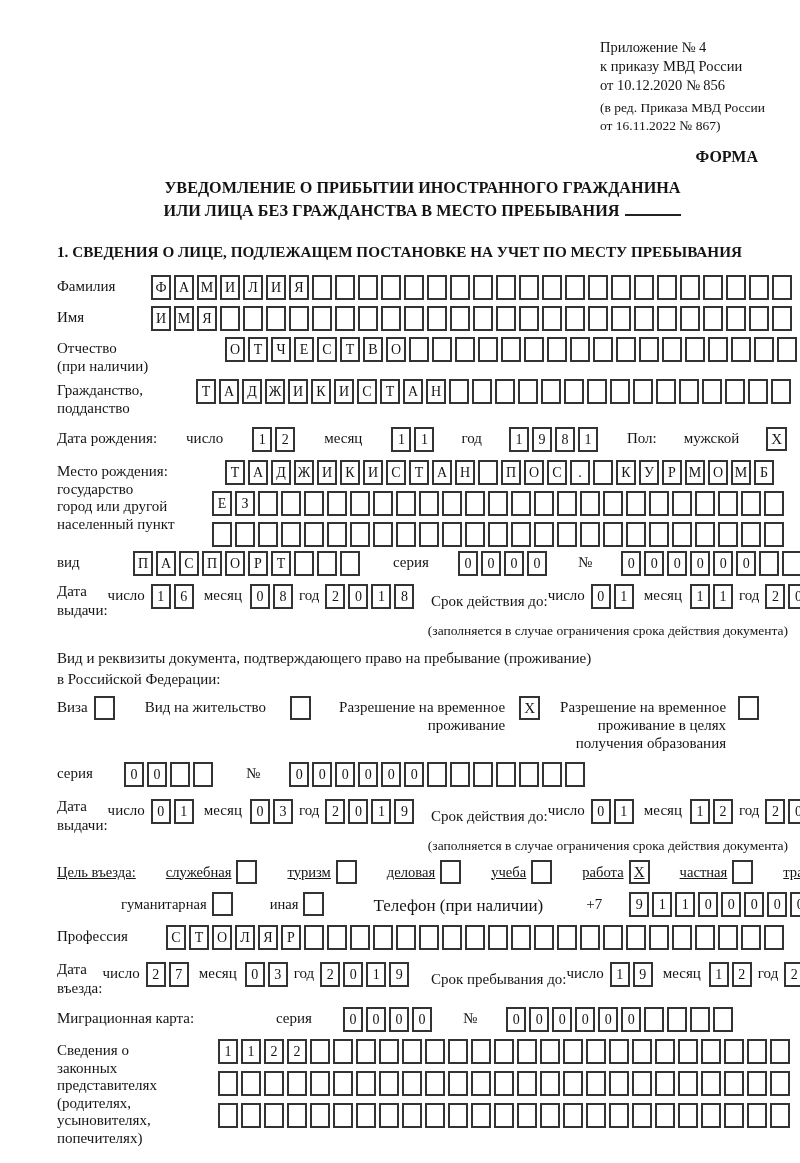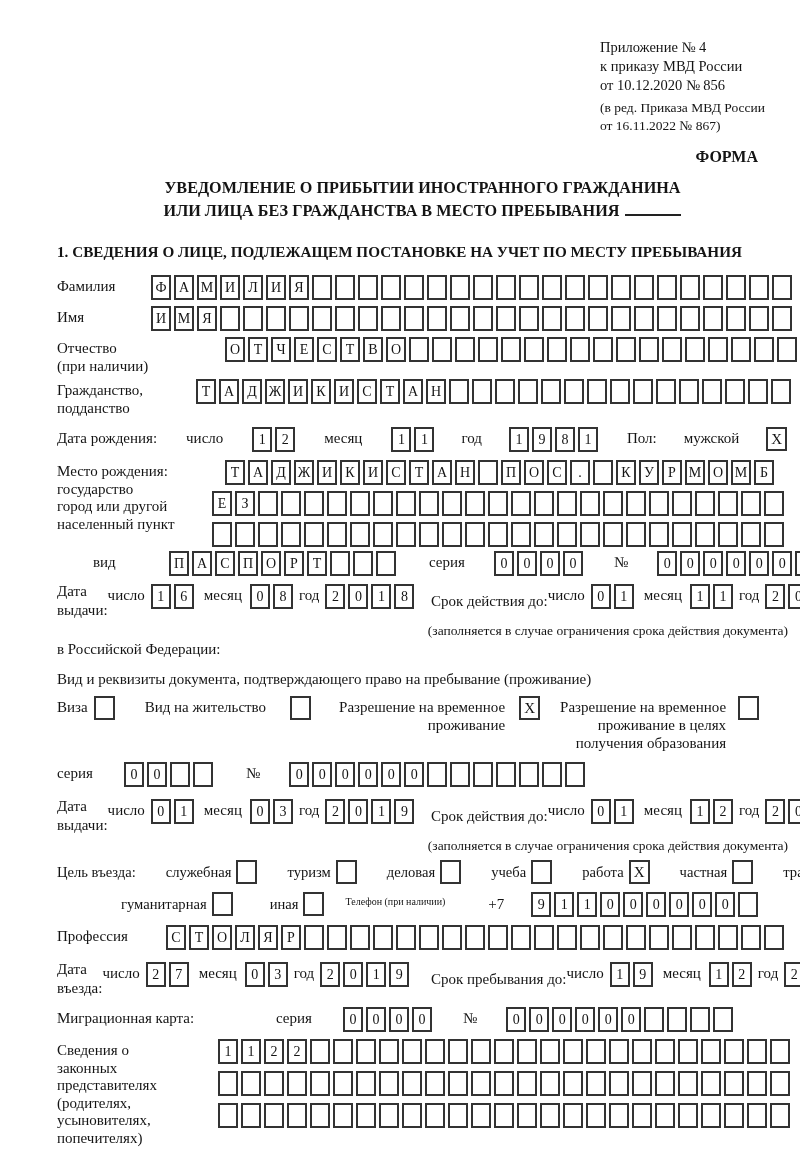--- a/index.html
+++ b/index.html
@@ -307,21 +307,21 @@
           <span class="cell"></span>
           <span class="cell"></span>
           <span class="cell"></span>
           <span class="cell"></span>
         </div>
     </div>
   </div>
 
 
   <div class="frow" style="margin-top:4px;">
-    <div class="lbl" style="width:55px;margin-left:36px;">вид</div>
+    <div class="lbl" style="width:55px;">вид</div>
     <div class="boxrow">
         <span class="cell">П</span>
         <span class="cell">А</span>
         <span class="cell">С</span>
         <span class="cell">П</span>
         <span class="cell">О</span>
         <span class="cell">Р</span>
         <span class="cell">Т</span>
         <span class="cell"></span>
         <span class="cell"></span>
@@ -391,22 +391,22 @@
             <span class="cell">2</span>
             <span class="cell">0</span>
             <span class="cell">2</span>
             <span class="cell">5</span>
           </div>
       </div>
     </div>
   </div>
   <div class="note">(заполняется в случае ограничения срока действия документа)</div>
 
+  <div class="intro">Вид и реквизиты документа, подтверждающего право на пребывание (проживание)</div>
   <div class="intro" style="margin-top:0;">в Российской Федерации:</div>
-  <div class="intro">Вид и реквизиты документа, подтверждающего право на пребывание (проживание)</div>
 
   <div class="optrow">
     <div class="opt">
       <div class="optlbl">Виза</div>
       <div class="chk ml6"></div>
     </div>
     <div class="opt" style="margin-left:30px;">
       <div class="optlbl">Вид на жительство</div>
       <div class="chk ml24"></div>
     </div>
@@ -490,21 +490,21 @@
             <span class="cell">2</span>
             <span class="cell">0</span>
             <span class="cell">2</span>
             <span class="cell">5</span>
           </div>
       </div>
     </div>
   </div>
   <div class="note">(заполняется в случае ограничения срока действия документа)</div>
 
-  <div class="frow purpose-font" style="">
+  <div class="frow purpose-font" style="text-decoration:underline;">
     <div class="lbl" style="padding-top:4px;">Цель въезда:</div>
     <div class="citem">
       <span>служебная</span>
       <span class="chk"></span>
     </div>
     <div class="citem">
       <span>туризм</span>
       <span class="chk"></span>
     </div>
     <div class="citem">
@@ -531,21 +531,21 @@
 
   <div class="frow purpose-font" style="margin-top:8px;margin-left:55px;">
     <div class="citem">
       <span>гуманитарная</span>
       <span class="chk ml10"></span>
     </div>
     <div class="citem" style="margin-left:16px;">
       <span>иная</span>
       <span class="chk ml10"></span>
     </div>
-    <div class="lbl" style="font-size:10px;padding-top:4px;">Телефон (при наличии)</div>
+    <div class="lbl" style="margin-left:28px;font-size:17px;padding-top:4px;">Телефон (при наличии)</div>
     <div class="lbl" style="margin-left:22px;font-size:15px;padding-top:4px;">+7</div>
     <div class="boxrow ml6">
         <span class="cell">9</span>
         <span class="cell">1</span>
         <span class="cell">1</span>
         <span class="cell">0</span>
         <span class="cell">0</span>
         <span class="cell">0</span>
         <span class="cell">0</span>
         <span class="cell">0</span>

